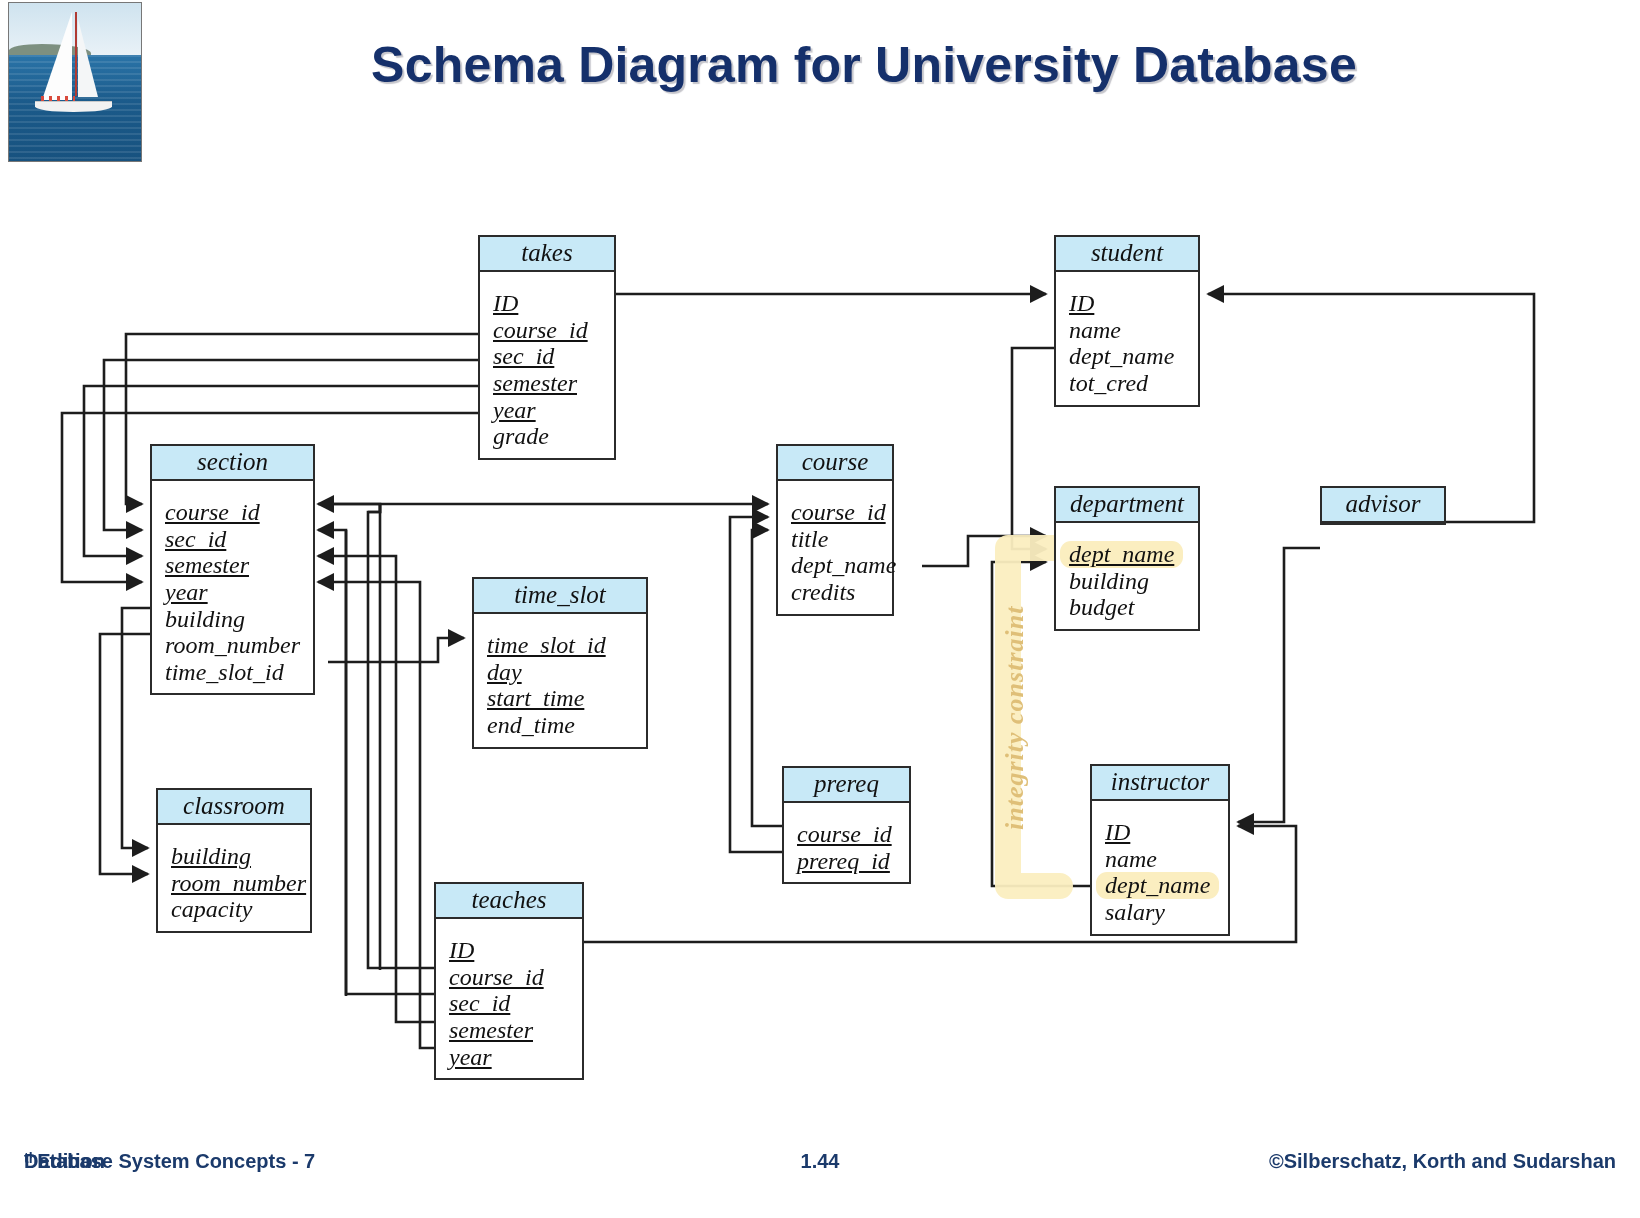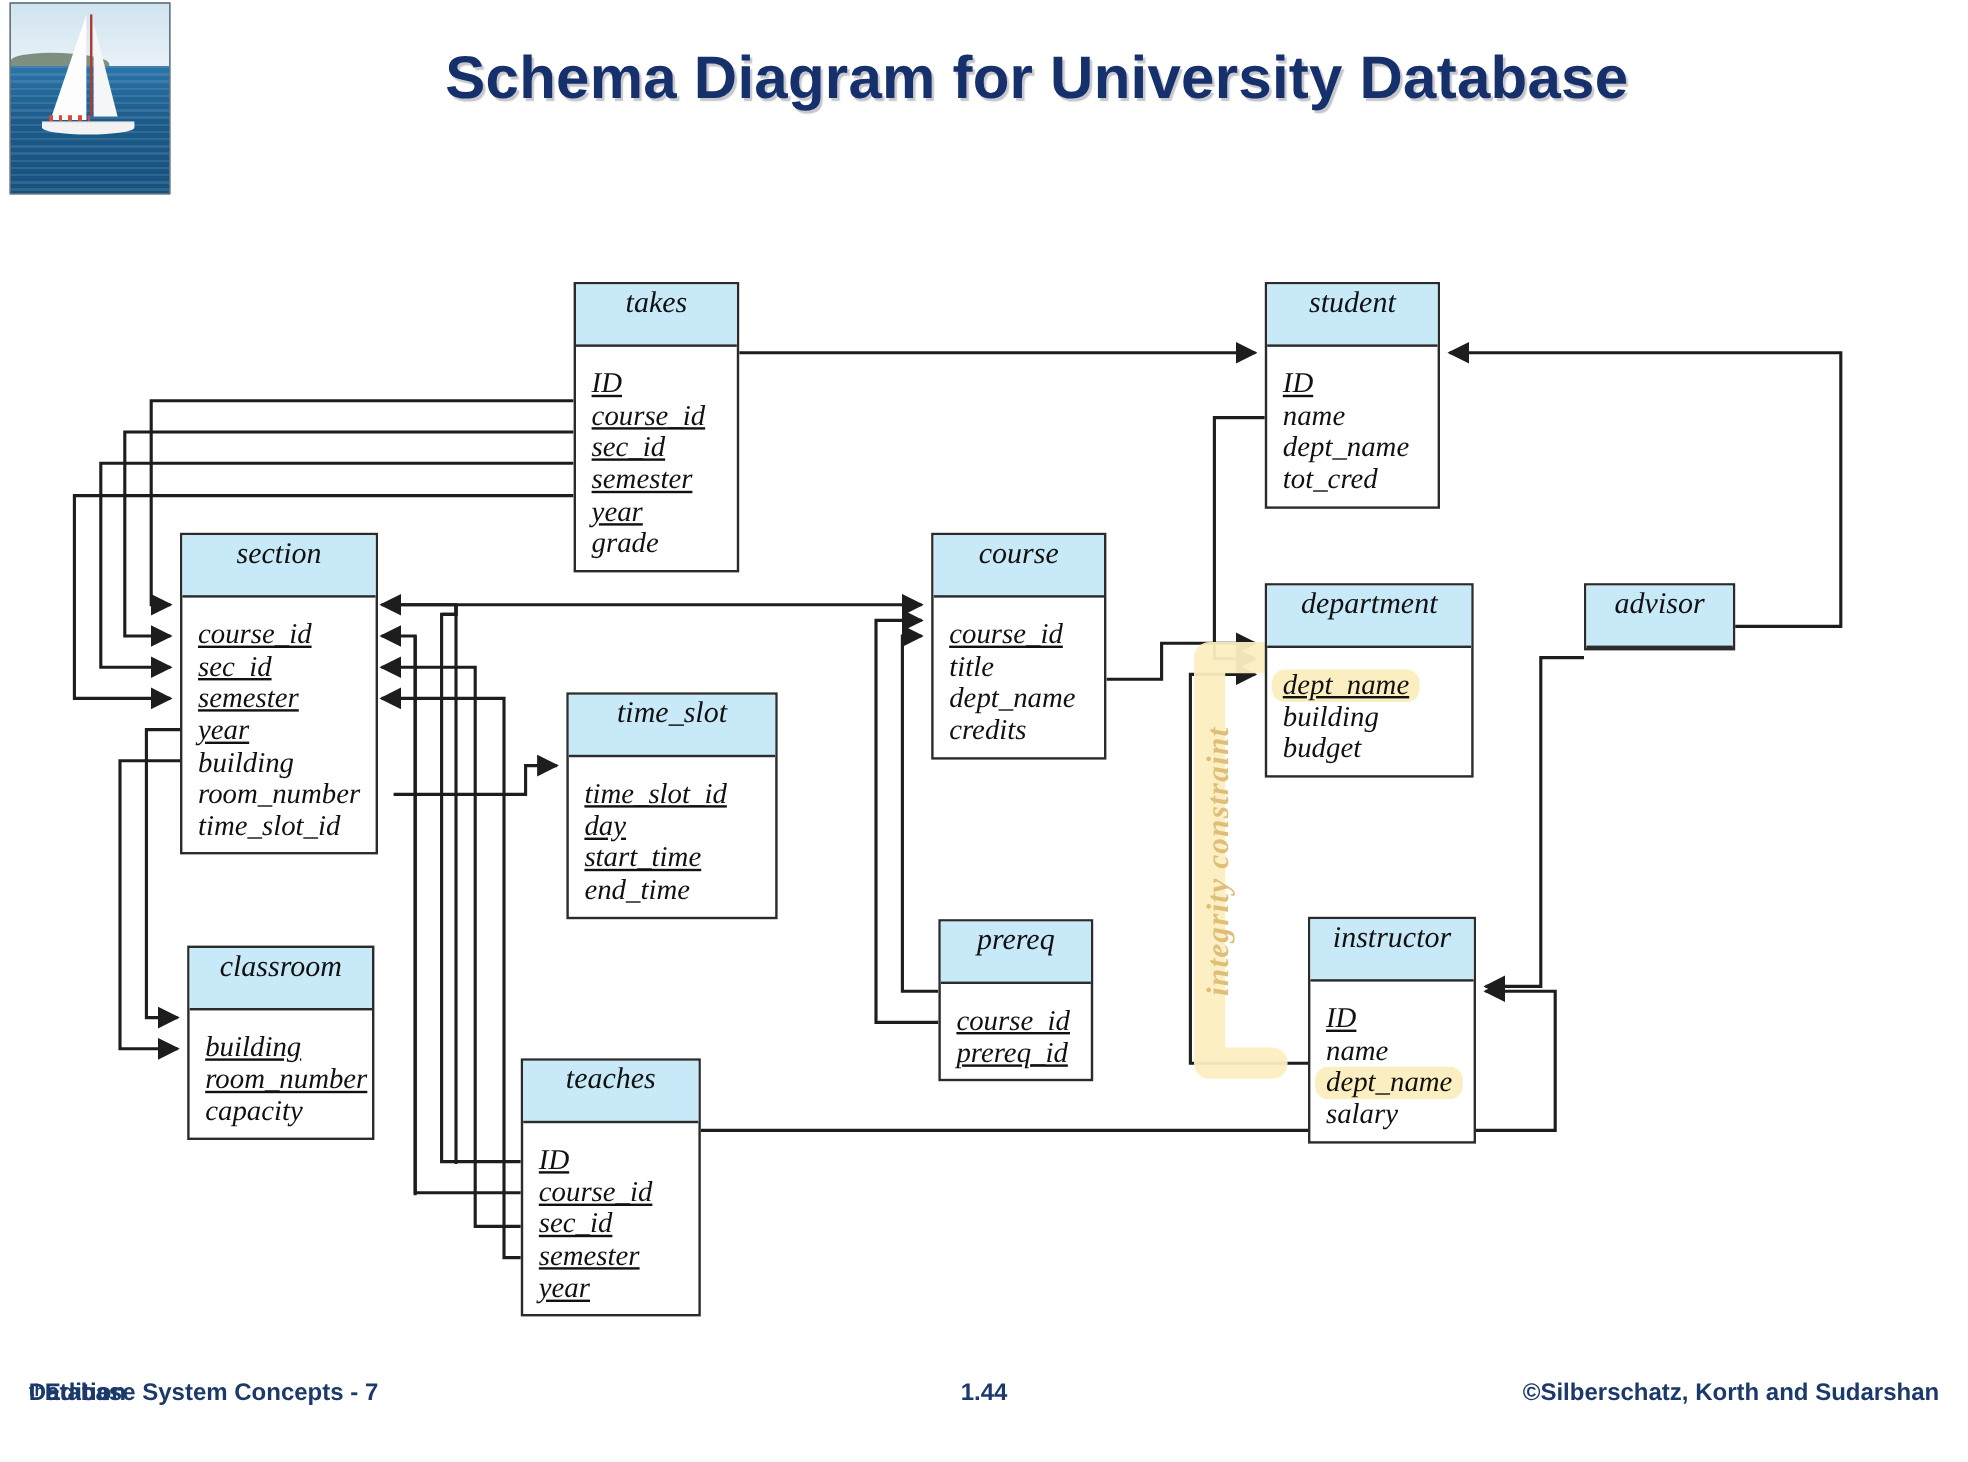--- a/index.html
+++ b/index.html
@@ -32,21 +32,21 @@
         text-shadow:2px 2px 1px rgba(150,150,160,.55);}
 
   
   #canvas{position:absolute;left:0;top:170px;width:1640px;height:930px;}
   #wires{position:absolute;left:0;top:0;width:1640px;height:930px;}
 
   
   .tbl{position:absolute;border:2px solid #2b2b2b;background:#fff;box-sizing:border-box;}
   .tbl .hd{background:#c8e9f7;border-bottom:2px solid #2b2b2b;text-align:center;
         font-family:"Liberation Serif",serif;font-style:italic;font-size:25px;
-        color:#111;padding:3px 0 22px;line-height:1;}
+        color:#111;padding:3px 0 5px;line-height:1;}
   .tbl .bd{padding:18px 0 8px 13px;}
   .tbl .at{font-family:"Liberation Serif",serif;font-style:italic;font-size:24px;
         color:#111;line-height:1.11;white-space:nowrap;display:block;}
   .tbl .at.pk{text-decoration:underline;text-underline-offset:2px;}
   .tbl .at.hl{background:#fbeec0;border-radius:11px;padding:0 9px;margin-left:-9px;
         display:inline-block;}
 
   
   #hl-note{position:absolute;color:#dfbf78;font-family:"Liberation Serif",serif;
         font-style:italic;font-weight:bold;font-size:26px;white-space:nowrap;
@@ -175,21 +175,21 @@
         </div>
       </div>
       <div class="tbl" style="left: 156px; top: 618px; width: 156px;">
         <div class="hd">classroom</div>
         <div class="bd">
           <span class="at pk">building</span>
           <span class="at pk">room_number</span>
           <span class="at">capacity</span>
         </div>
       </div>
-      <div class="tbl" style="left: 776px; top: 274px; width: 146px;">
+      <div class="tbl" style="left: 776px; top: 274px; width: 118px;">
         <div class="hd">course</div>
         <div class="bd">
           <span class="at pk">course_id</span>
           <span class="at">title</span>
           <span class="at">dept_name</span>
           <span class="at">credits</span>
         </div>
       </div>
       <div class="tbl" style="left: 782px; top: 596px; width: 129px;">
         <div class="hd">prereq</div>
@@ -210,21 +210,21 @@
       </div>
       <div class="tbl" style="left: 1054px; top: 65px; width: 146px;">
         <div class="hd">student</div>
         <div class="bd">
           <span class="at pk">ID</span>
           <span class="at">name</span>
           <span class="at">dept_name</span>
           <span class="at">tot_cred</span>
         </div>
       </div>
-      <div class="tbl" style="left: 1054px; top: 316px; width: 174px;">
+      <div class="tbl" style="left: 1054px; top: 316px; width: 146px;">
         <div class="hd">department</div>
         <div class="bd"><span class="at pk hl">dept_name</span><span class="at">building</span><span class="at">budget</span></div>
       </div>
       <div class="tbl" style="left: 1320px; top: 316px; width: 126px;">
         <div class="hd">advisor</div>
       </div>
       <div class="tbl" style="left: 1090px; top: 594px; width: 140px;">
         <div class="hd">instructor</div>
         <div class="bd"><span class="at pk">ID</span><span class="at">name</span><span class="at hl">dept_name</span><span class="at">salary</span></div>
       </div>

